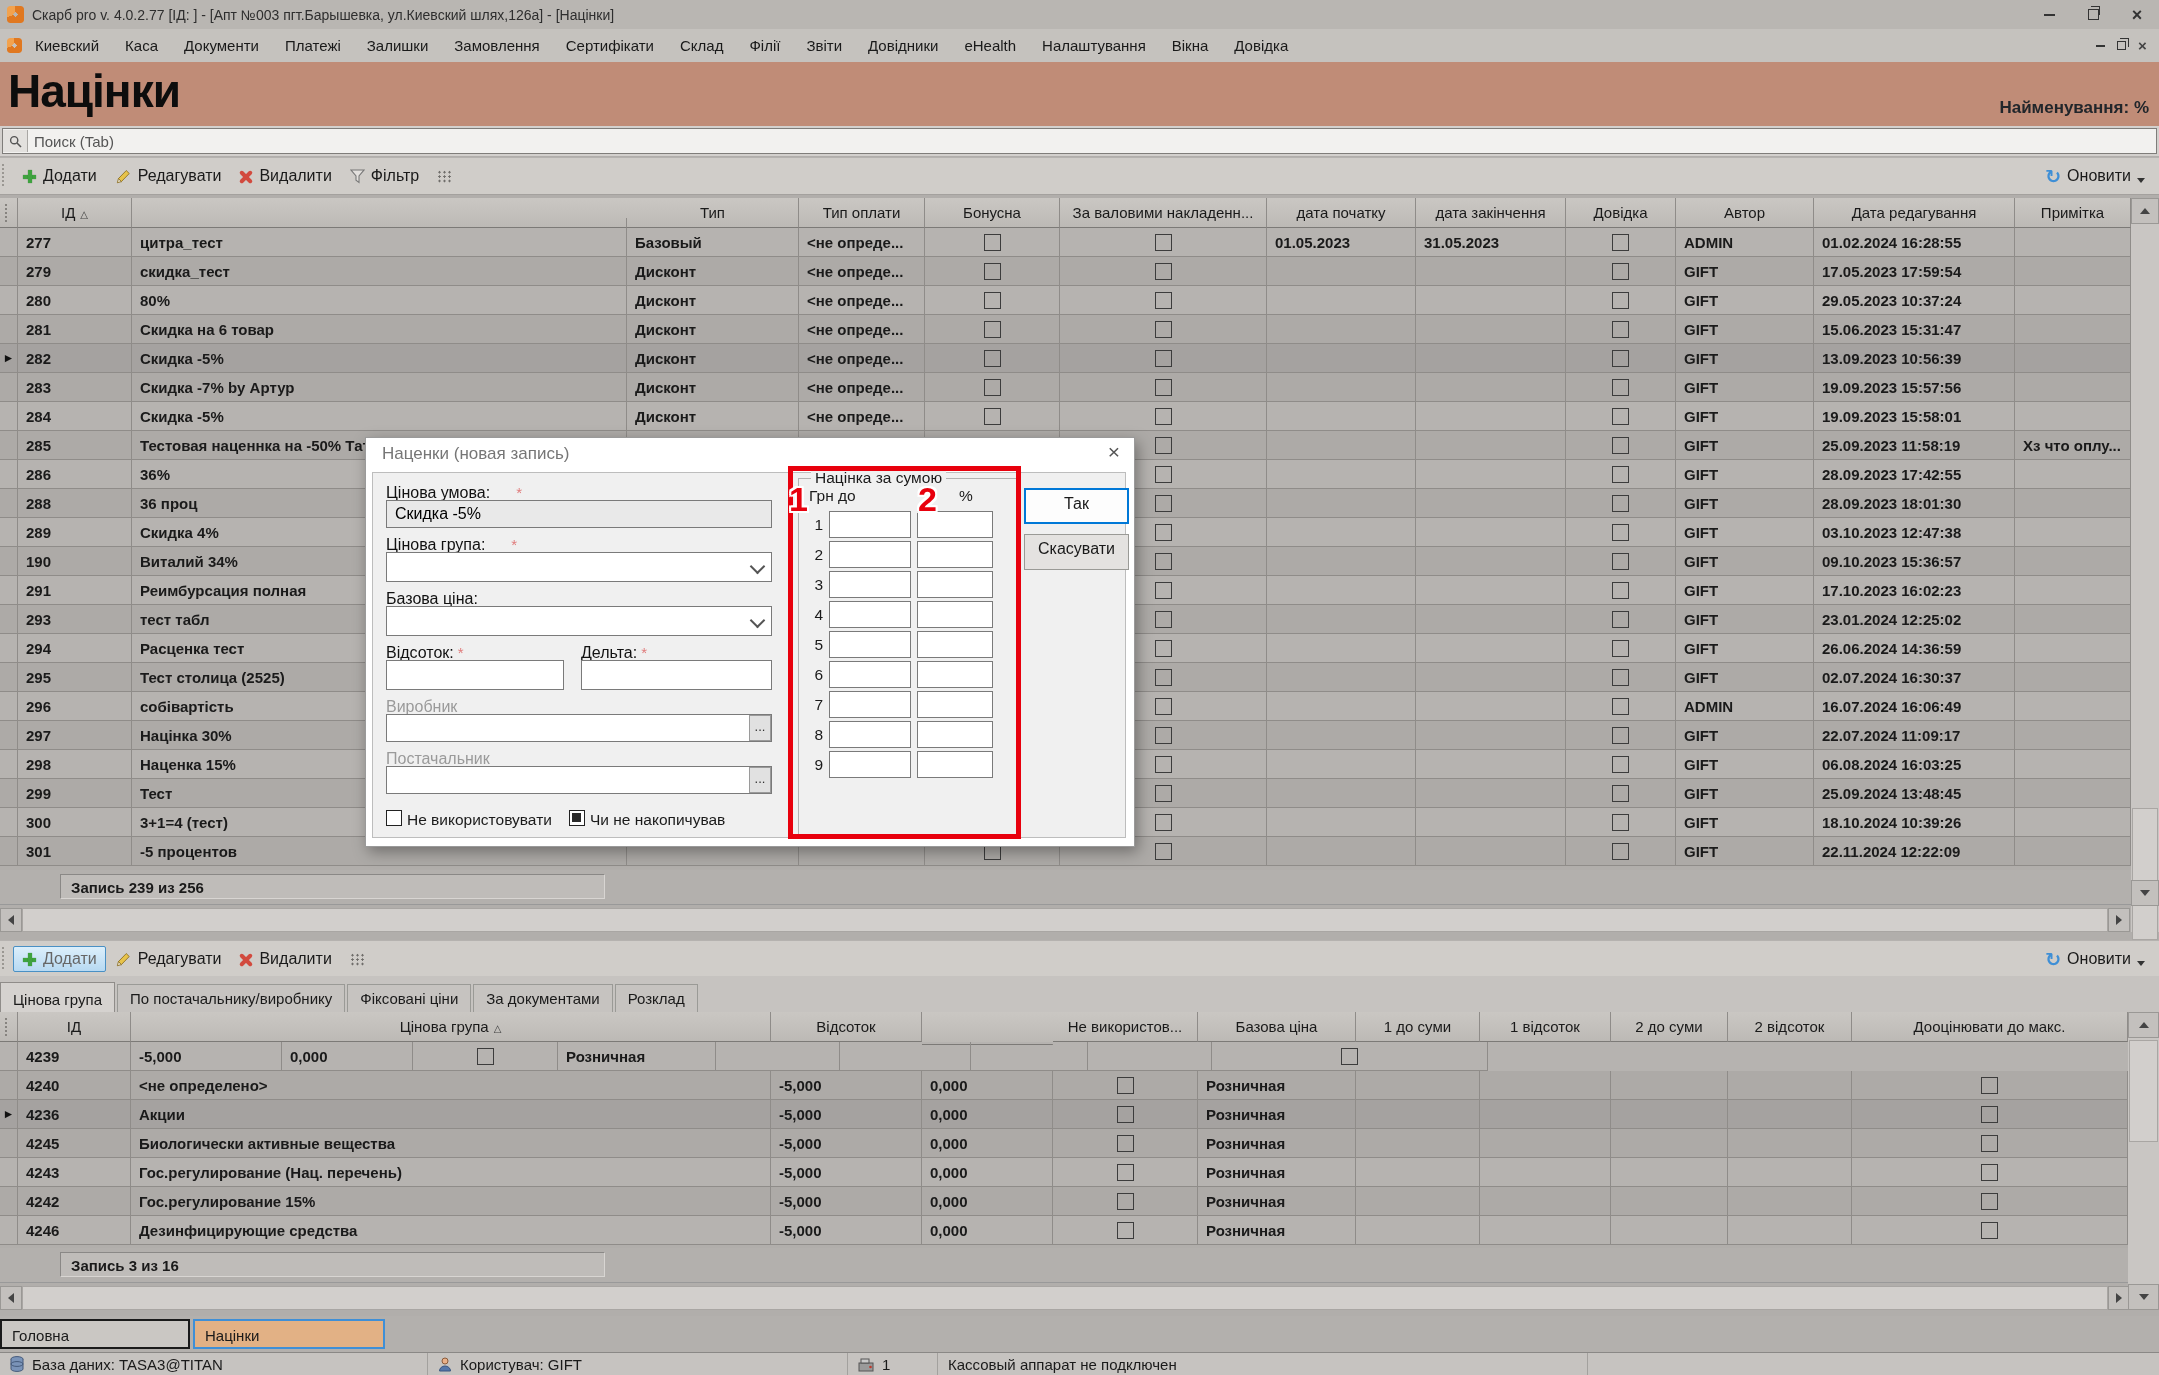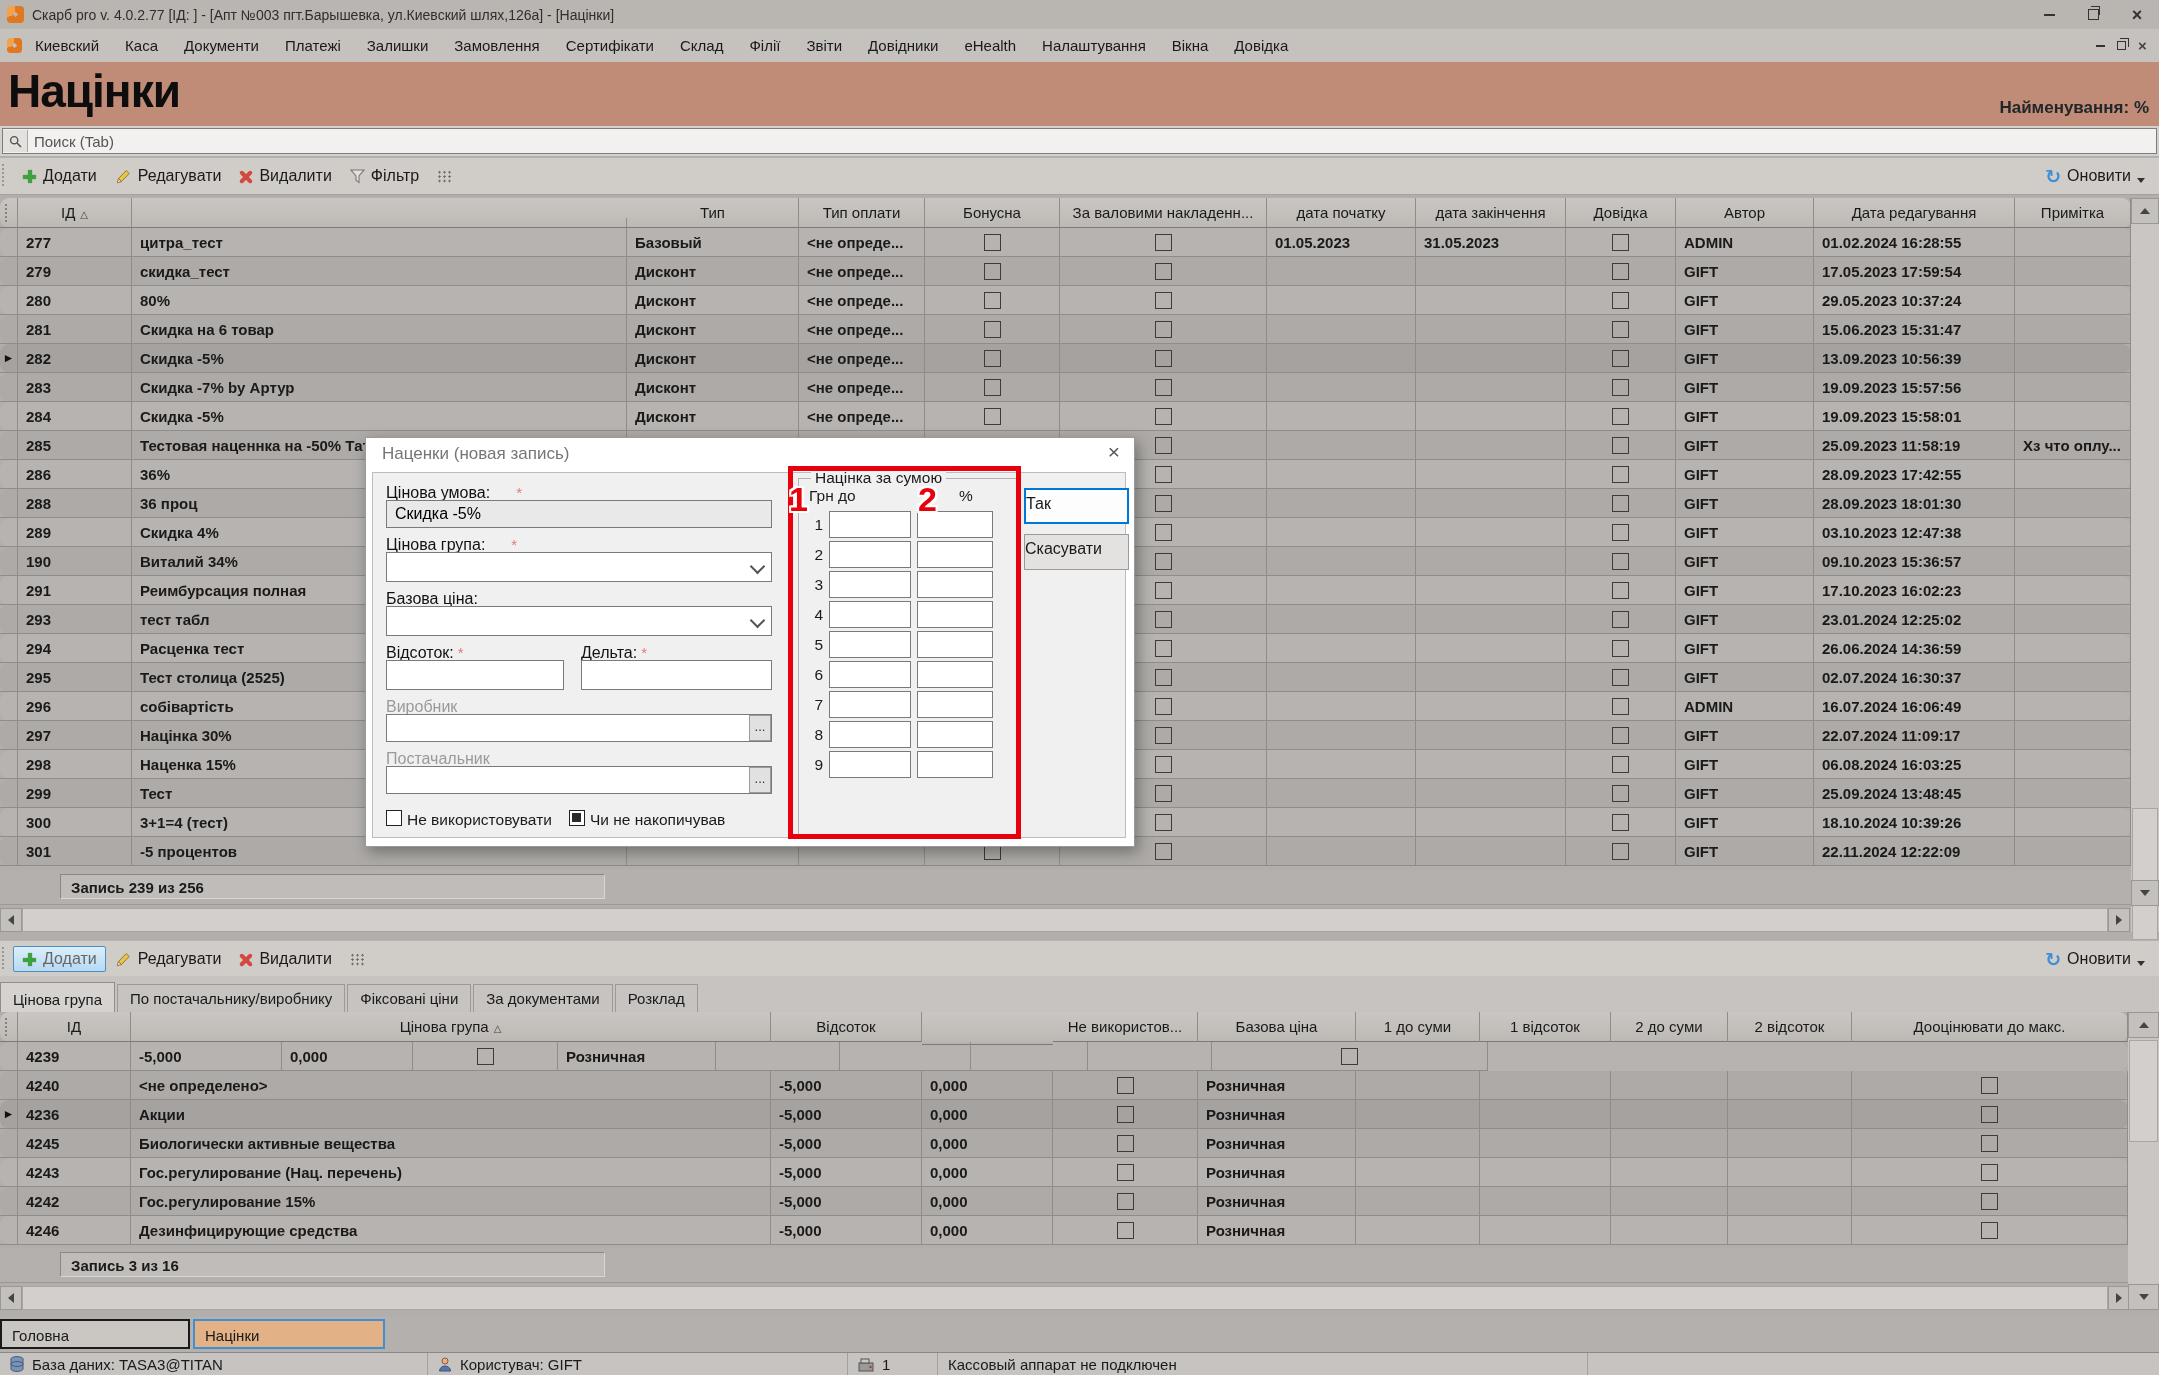--- a/index.html
+++ b/index.html
@@ -48,21 +48,21 @@
   .x-icon::before,.x-icon::after{content:"";position:absolute;left:-1px;top:6px;width:16px;height:4px;background:#d24a3e;border-radius:2px;}
   .x-icon::before{transform:rotate(45deg);}
   .x-icon::after{transform:rotate(-45deg);}
   .cols-icon{width:15px;height:13px;background-image:radial-gradient(#6f6d6a 1.1px,transparent 1.3px);background-size:5px 4.4px;}
   .refresh-wrap{margin-left:auto;display:flex;align-items:center;gap:6px;padding-right:14px;font-size:16px;}
   .refresh-glyph{color:#3f8fd6;font-size:19px;font-weight:bold;line-height:1;}
   .caret-down{width:0;height:0;border-left:4px solid transparent;border-right:4px solid transparent;border-top:5px solid #333;margin-top:8px;}
 
   
   .grid{position:absolute;background:#b1aeab;}
-  .grow{display:flex;height:29px;line-height:29px;border-radius:9px;}
+  .grow{display:flex;height:29px;line-height:29px;}
   .ghead{height:30px;line-height:30px;background:linear-gradient(#cac7c3,#bcb9b5);}
   .gcell{box-sizing:border-box;border-right:1px solid #8f8c89;border-bottom:1px solid #8f8c89;overflow:hidden;white-space:nowrap;font-size:15px;padding:0 8px;}
   .ghead .gcell{text-align:center;font-weight:normal;border-bottom:1px solid #7c7a77;padding:0 2px;}
   .gbody .gcell{font-weight:bold;}
   .grow.odd{background:#b6b3b0;}
   .grow.even{background:#adaaa7;}
   .grow.sel{background:#a5a2a0;}
   .cell-center{display:flex;align-items:center;justify-content:center;padding:0;}
   .cb{width:15px;height:15px;border:1px solid #3c3c3c;background:transparent;display:inline-block;}
   .marker{font-size:12px;color:#111;display:flex;align-items:center;justify-content:center;padding:0;}
@@ -111,21 +111,21 @@
   .dots-btn{position:absolute;width:22px;height:26px;background:#e1e1e1;border:1px solid #9a9a9a;box-sizing:border-box;font-size:13px;text-align:center;line-height:22px;color:#333;}
   .dcb{position:absolute;width:16px;height:16px;border:1.6px solid #222;background:#fff;box-sizing:border-box;}
   .dcb.ind::after{content:"";position:absolute;left:2px;top:2px;width:9px;height:9px;background:#2b2b2b;}
   .dcb-label{position:absolute;font-size:15.5px;white-space:nowrap;}
   .groupbox{position:absolute;left:432px;top:40px;width:220px;height:356px;border:1px solid #b2b2b2;}
   .gb-legend{position:absolute;left:12px;top:-10px;background:#f0f0f0;padding:0 4px;font-size:15.5px;color:#1a1a1a;white-space:nowrap;}
   .sum-colhead{position:absolute;font-size:15.5px;color:#1a1a1a;}
   .sumrow{position:absolute;display:flex;align-items:center;}
   .sum-num{width:28px;text-align:right;font-size:15.5px;padding-right:6px;box-sizing:border-box;}
   .sumin{width:82px;height:27px;border:1px solid #7a7a7a;background:#fff;box-sizing:border-box;margin-right:6px;outline:none;font-size:15px;padding:0 4px;font-family:inherit;}
-  .btn{position:absolute;width:105px;height:36px;font-size:16px;text-align:left;line-height:28px;box-sizing:border-box;}
+  .btn{position:absolute;width:105px;height:36px;font-size:16px;text-align:center;line-height:28px;box-sizing:border-box;}
   .btn.primary{background:#fdfdfd;border:2px solid #0078d7;}
   .btn.normal{background:#e4e2e0;border:1px solid #9a9a96;}
   .red-box{position:absolute;left:422px;top:28px;width:233px;height:373px;border:5px solid #e8000d;box-sizing:border-box;z-index:5;pointer-events:none;}
   .red-num{position:absolute;z-index:6;font-size:34px;font-weight:bold;color:#e8000d;pointer-events:none;
            text-shadow:2px 0 #fff,-2px 0 #fff,0 2px #fff,0 -2px #fff,2px 2px #fff,-2px -2px #fff,2px -2px #fff,-2px 2px #fff;}
 
   svg{display:block;}
 </style>
 </head>
 <body>

